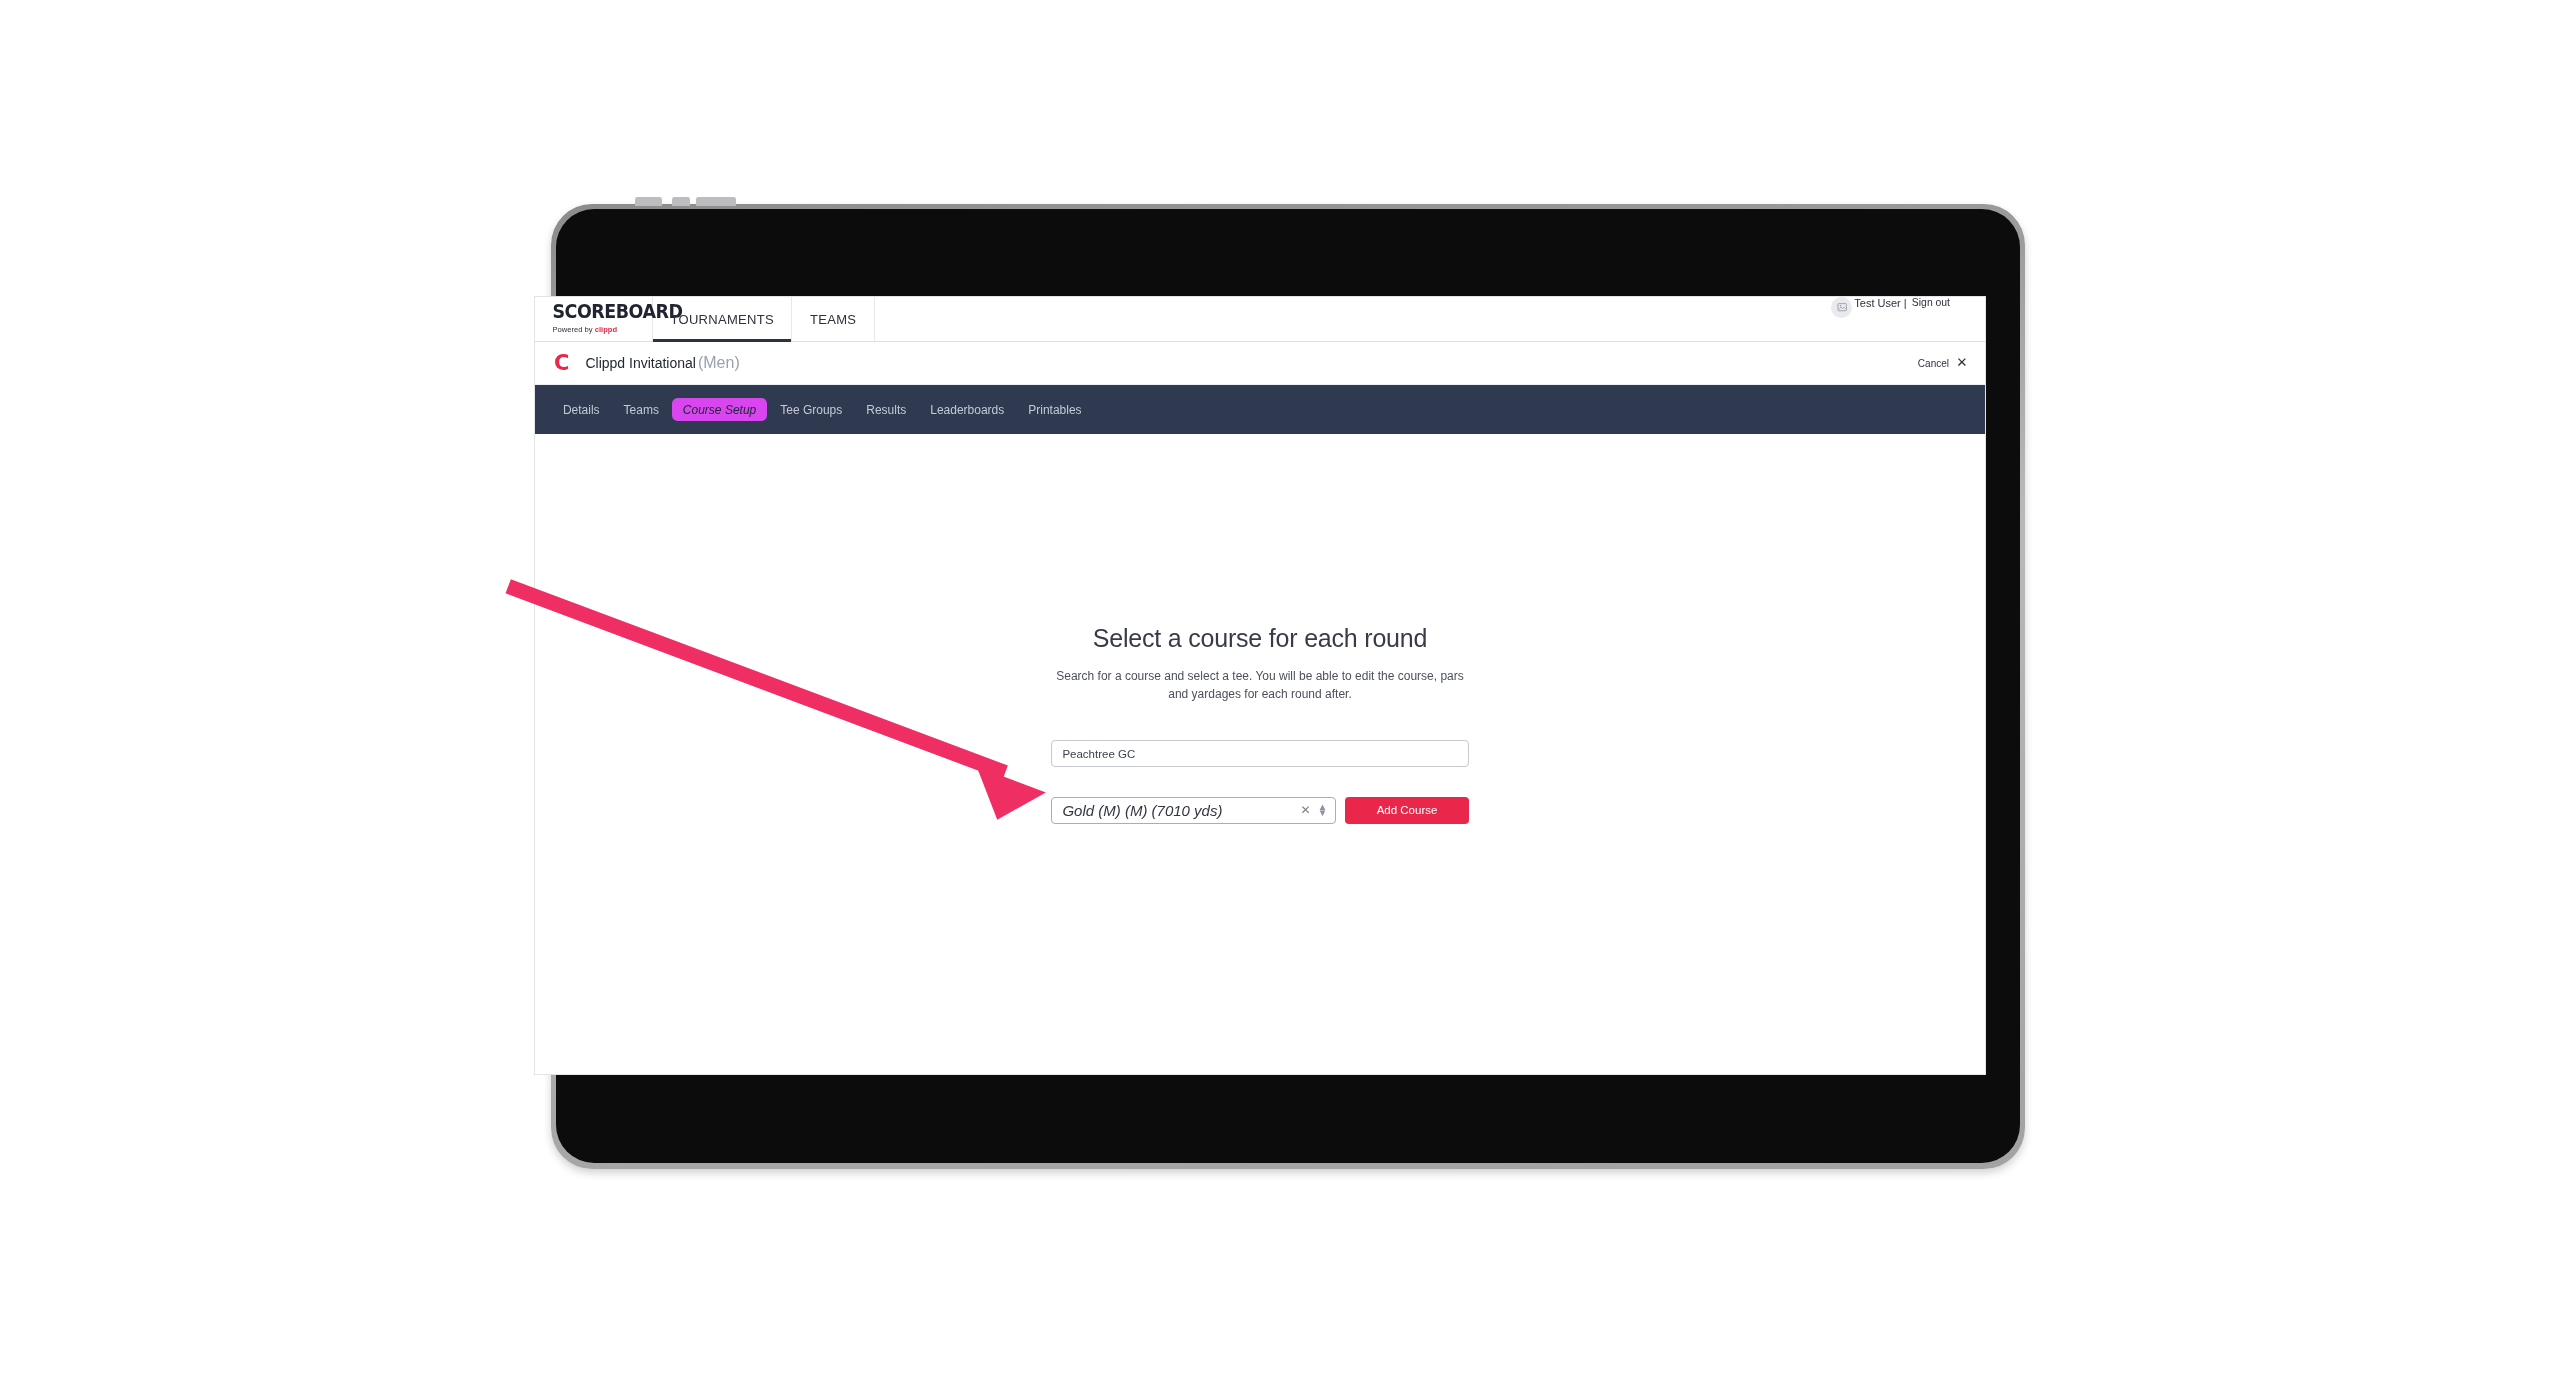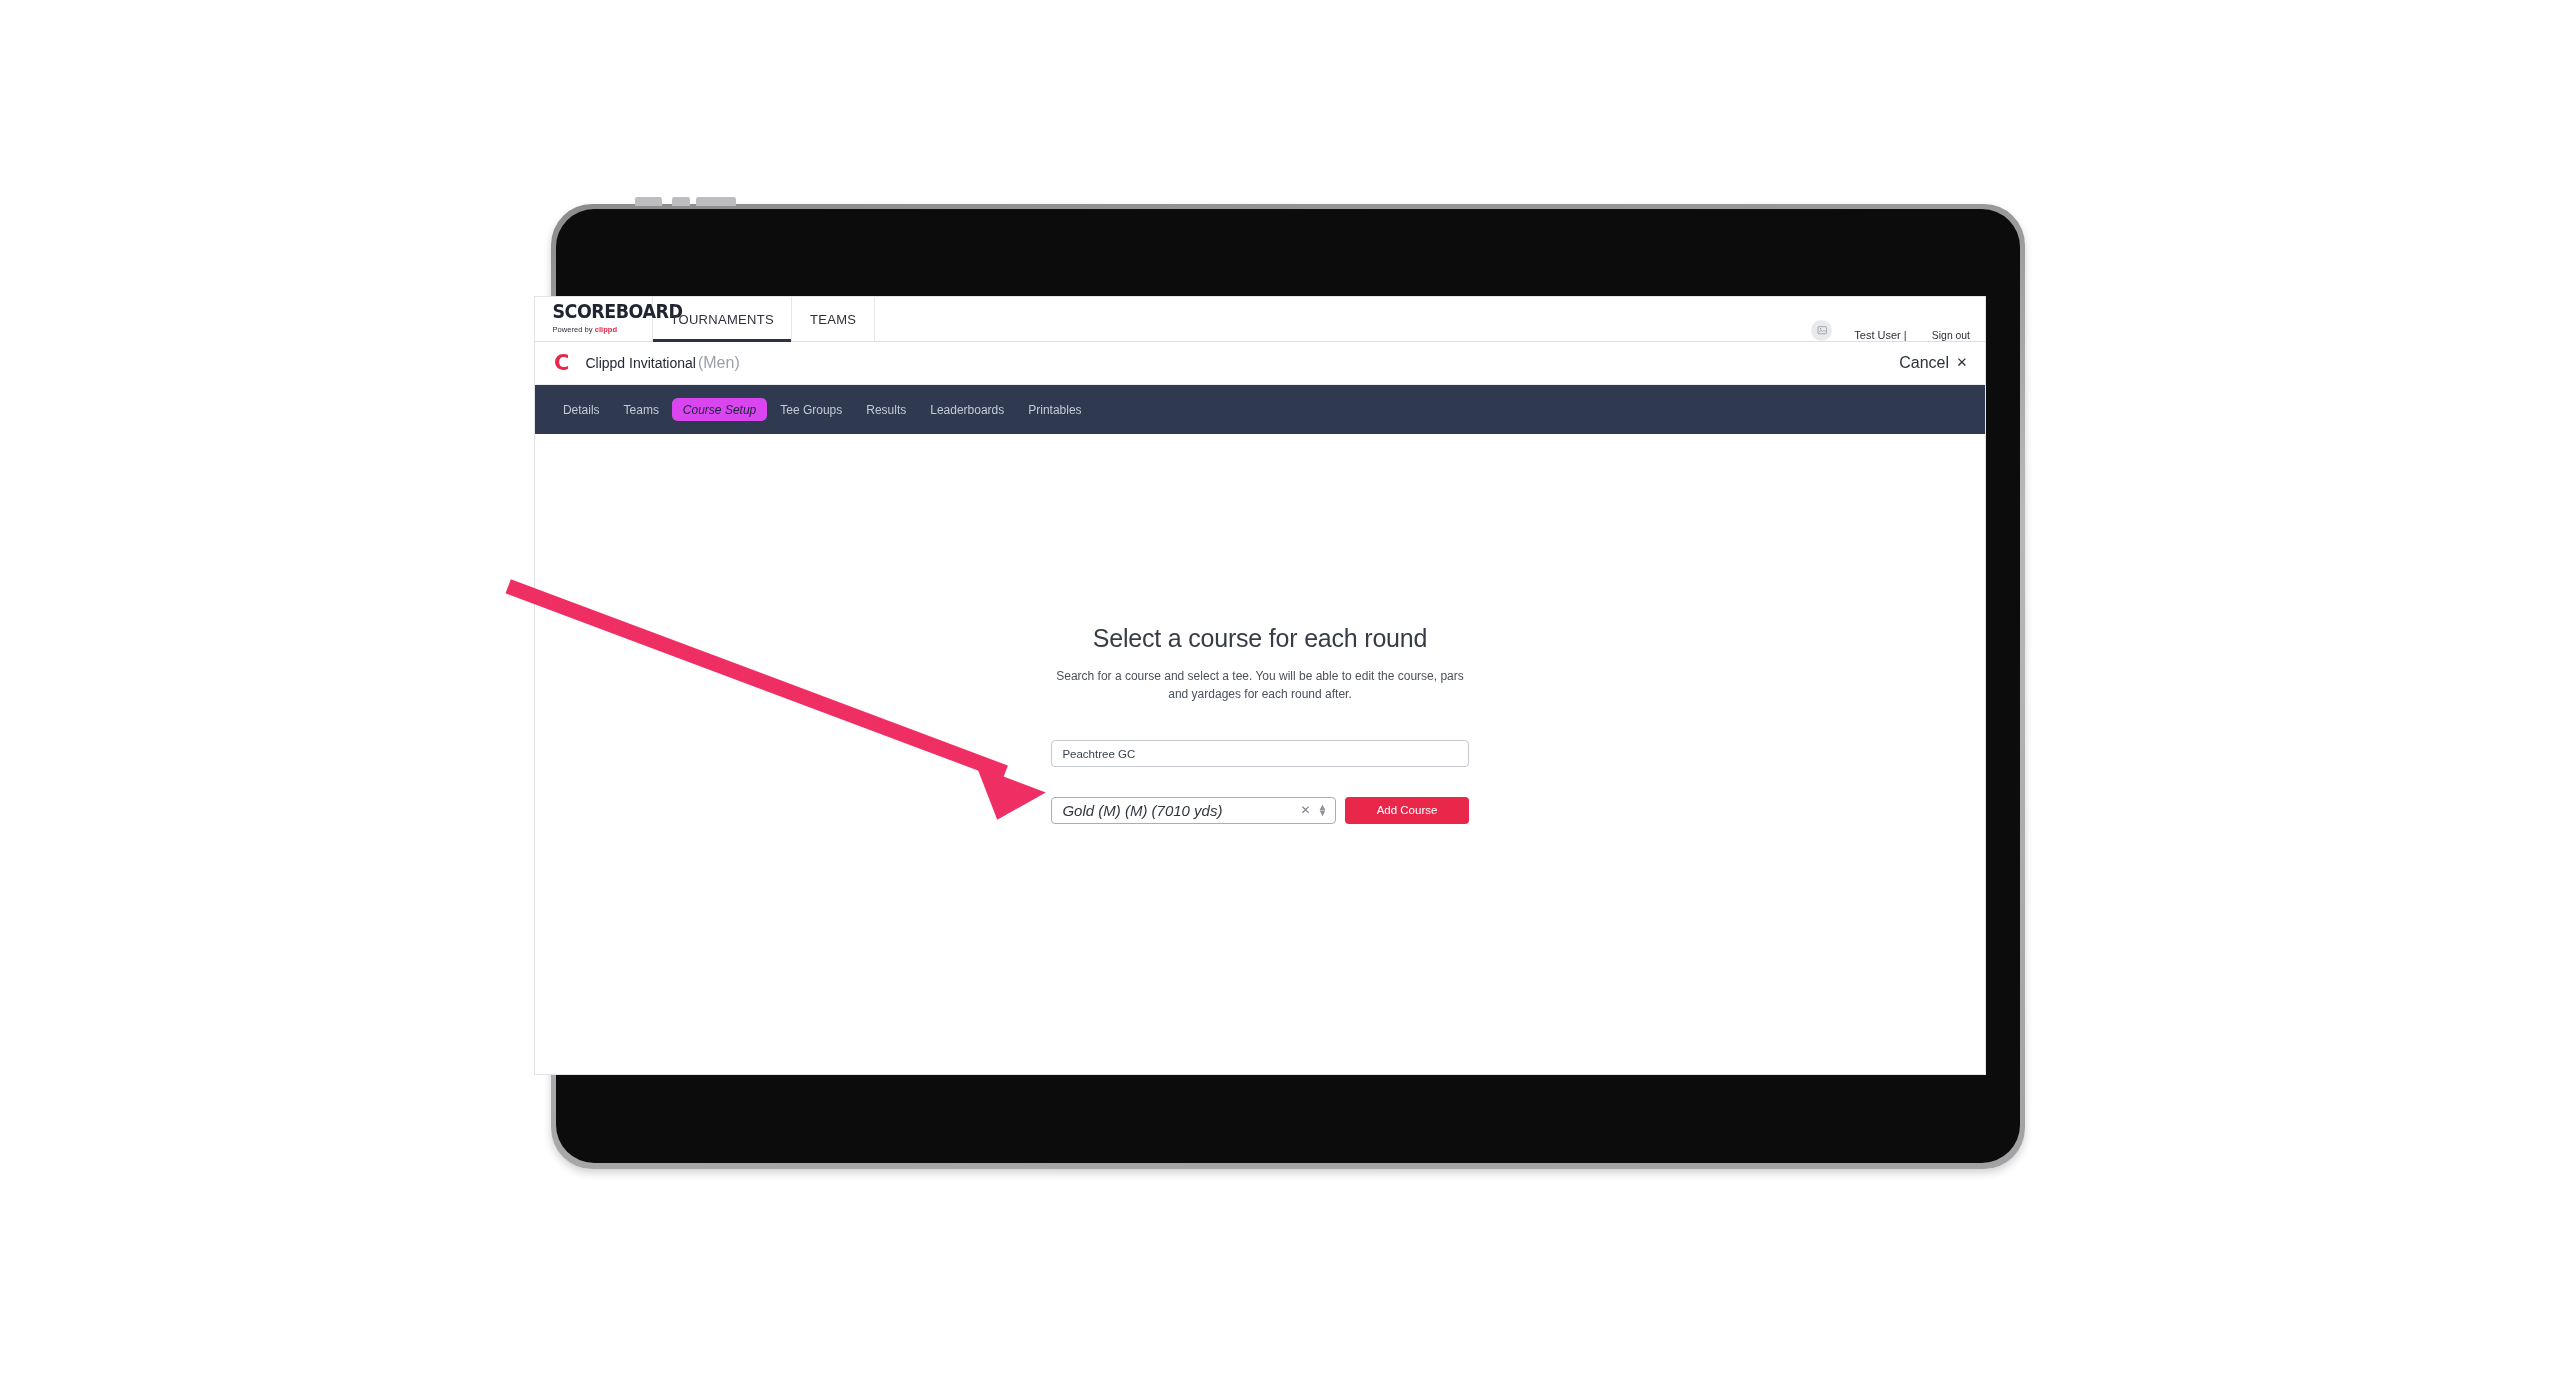--- a/index.html
+++ b/index.html
@@ -134,23 +134,23 @@
   }
   .nav-tab.active::after {
     content: "";
     position: absolute;
     left: 0; right: 0; bottom: -0.8px;
     height: 2.4px;
     background: #2b3245;
   }
   .nav-spacer { flex: 1; }
   .user-area {
-    display: flex; align-items: flex-end;
-    padding-right: 15px;
-    gap: 22px;
+    display: flex; align-items: flex-start;
+    padding-right: 35px;
+    gap: 2px;
   }
   .avatar {
     width: 21px; height: 21px;
     border-radius: 50%;
     background: #e9eaee;
     display: flex; align-items: center; justify-content: center;
     color: #8d929c;
   }
   .user-name { font-size: 11px; color: #2c313c; }
   .sign-out { font-size: 10.4px; color: #2c313c; cursor: pointer; margin-left: 3.2px; }
@@ -172,21 +172,21 @@
     line-height: 1;
     margin-right: 16px;
   }
   .tourn-name { font-size: 14px; color: #232835; }
   .tourn-gender { font-size: 16px; color: #9aa1ad; margin-left: 2px; }
   .cancel-wrap {
     margin-left: auto;
     display: flex; align-items: center; gap: 7.2px;
     cursor: pointer;
   }
-  .cancel-text { font-size: 16px; color: #2c313c; }
+  .cancel-text { font-size: 10px; color: #2c313c; }
   .cancel-x { font-size: 13.5px; color: #2c313c; line-height: 1; }
 
   
   .subtabs {
     height: 49px;
     background: #2f3950;
     display: flex; align-items: center;
     padding-left: 17.5px;
     gap: 3.2px;
   }

